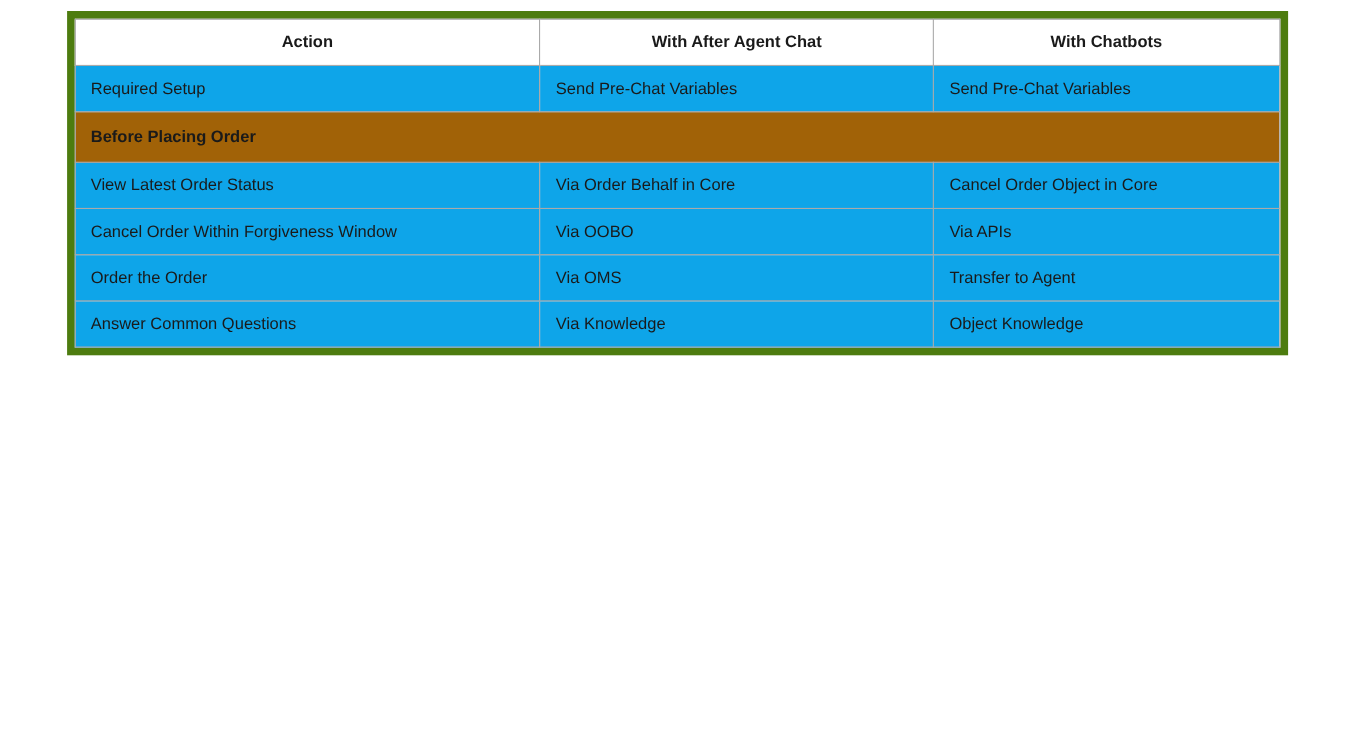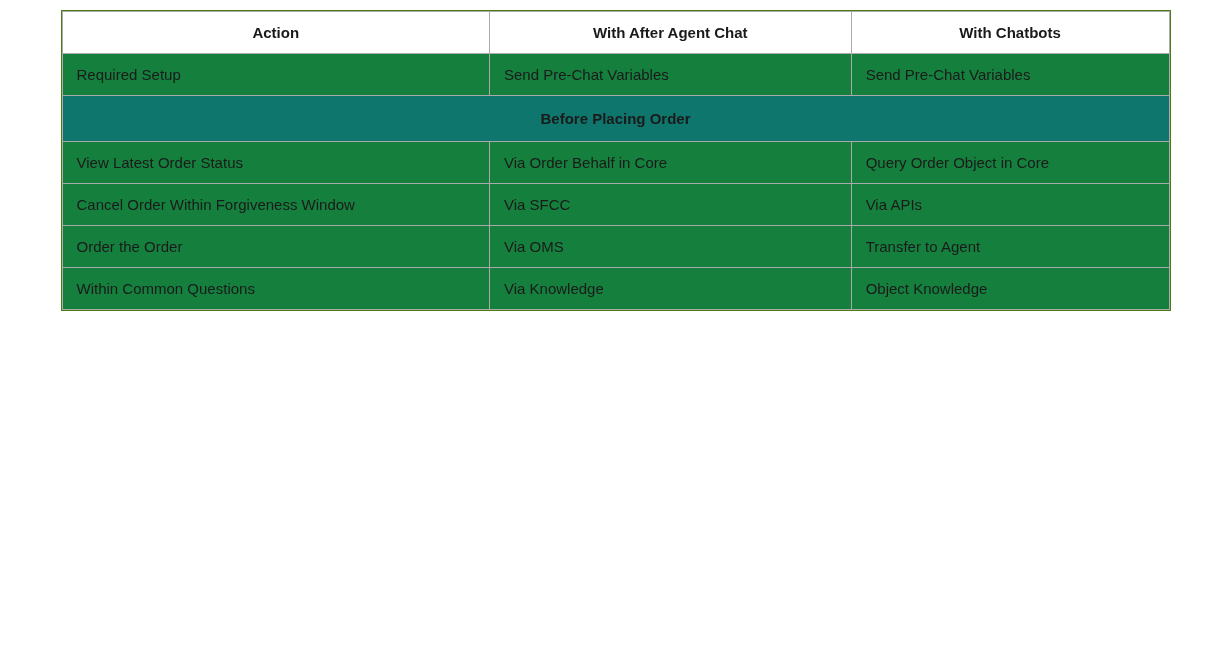--- a/index.html
+++ b/index.html
@@ -17,63 +17,63 @@
       min-height: 663px;
       display: flex;
       align-items: flex-start;
       justify-content: center;
       padding: 10px 10px;
     }
 
     .table-wrapper {
       width: 1110px;
       border-collapse: collapse;
-      border: 1px solid #4d7c0f;
+      border: 7px solid #4d7c0f;
     }
 
     table {
       width: 100%;
       border-collapse: collapse;
     }
 
     th, td {
       border: 1px solid #aaa;
       padding: 12px 14px;
       vertical-align: top;
     }
 
     thead th {
       font-weight: bold;
       background: #ffffff;
       font-size: 15px;
     }
 
     .section-header td {
-      background: #0f766e;
-      text-align: center;
+      background: #a16207;
+      text-align: left;
       font-weight: bold;
       font-size: 15px;
       padding: 14px;
     }
 
     .col-action {
       width: 390px;
     }
 
     .col-live {
       width: 330px;
     }
 
     .col-chatbot {
       width: 290px;
       margin-left: 46px;
     }
 
     .normal-row td {
-      background: #15803d;
+      background: #0ea5e9;
     }
   </style>
 </head>
 <body>
 
 <div class="table-wrapper">
   <table>
     <thead>
       <tr>
         <th class="col-action">Action</th>
@@ -86,32 +86,32 @@
           <td class="col-action">Required Setup</td>
           <td class="col-live">Send Pre-Chat Variables</td>
           <td class="col-chatbot">Send Pre-Chat Variables</td>
         </tr>
         <tr class="section-header">
           <td colspan="3">Before Placing Order</td>
         </tr>
         <tr class="normal-row">
           <td class="col-action">View Latest Order Status</td>
           <td class="col-live">Via Order Behalf in Core</td>
-          <td class="col-chatbot">Query Order Object in Core</td>
+          <td class="col-chatbot">Cancel Order Object in Core</td>
         </tr>
         <tr class="normal-row">
           <td class="col-action">Cancel Order Within Forgiveness Window</td>
-          <td class="col-live">Via SFCC</td>
+          <td class="col-live">Via OOBO</td>
           <td class="col-chatbot">Via APIs</td>
         </tr>
         <tr class="normal-row">
           <td class="col-action">Order the Order</td>
           <td class="col-live">Via OMS</td>
           <td class="col-chatbot">Transfer to Agent</td>
         </tr>
         <tr class="normal-row">
-          <td class="col-action">Within Common Questions</td>
+          <td class="col-action">Answer Common Questions</td>
           <td class="col-live">Via Knowledge</td>
           <td class="col-chatbot">Object Knowledge</td>
         </tr>
       </tbody>
   </table>
 </div>
 
 </body></html>

